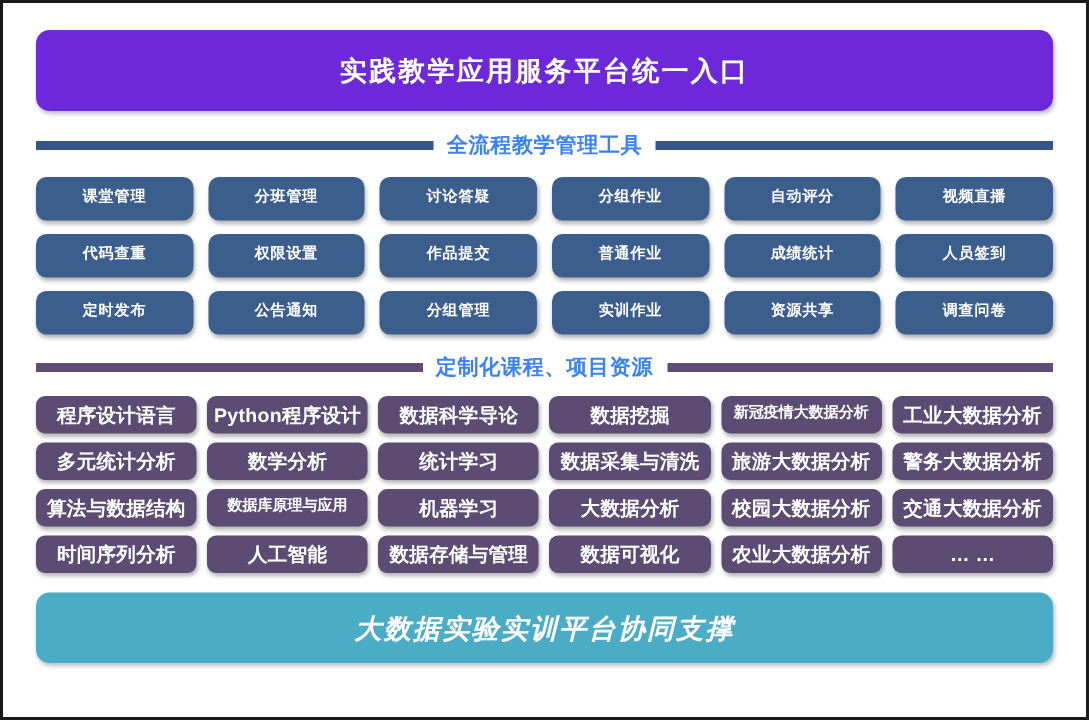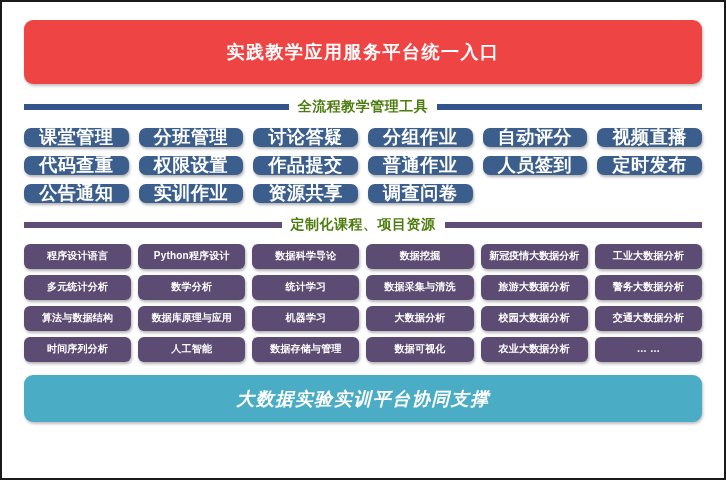--- a/index.html
+++ b/index.html
@@ -41,22 +41,22 @@
     color: #ffffff;
     font-weight: bold;
     letter-spacing: 1.5px;
     display: flex;
     align-items: center;
     justify-content: center;
     text-align: center;
     box-shadow: 1px 2px 3px rgba(0,0,0,0.25);
   }
   #top-banner {
-    height: 64px;
-    background: #ef4444;
+    height: 54px;
+    background: #6d28d9;
     font-size: 18px;
   }
   #bottom-banner {
     height: 47px;
     background: #4BACC6;
     font-size: 18px;
     font-style: italic;
   }
 
   
@@ -67,21 +67,21 @@
     gap: 9px;
   }
   .section-header .rule {
     flex: 1 1 auto;
     height: 6px;
   }
   .section-header .sh-title {
     flex: 0 0 auto;
     font-size: 14px;
     font-weight: bold;
-    color: #4d7c0f;
+    color: #3b82f6;
     letter-spacing: 0.5px;
     white-space: nowrap;
   }
   .rule-blue   { background: #34558B; }
   .rule-purple { background: #5F4D77; }
 
   
   .grid {
     display: grid;
     grid-template-columns: repeat(6, 1fr);
@@ -101,29 +101,29 @@
     justify-content: center;
     text-align: center;
     color: #ffffff;
     font-weight: bold;
     border-radius: 7px;
     box-shadow: 1px 2px 3px rgba(0,0,0,0.30);
     overflow: hidden;
     line-height: 1.05;
   }
   .chip-blue {
-    height: 19px;
+    height: 29px;
     background: #3B5E8C;
-    font-size: 18px;
+    font-size: 10px;
     letter-spacing: 0.6px;
   }
   .chip-purple {
     height: 25px;
     background: #5C4B72;
-    font-size: 10px;
+    font-size: 13px;
     letter-spacing: 0.2px;
     border-radius: 6px;
   }
   .chip-purple.tight {
     font-size: 10px;
     letter-spacing: 0;
   }
 
   
   .sp-a { height: 14px; }   
@@ -154,23 +154,25 @@
       <div class="chip chip-blue">课堂管理</div>
       <div class="chip chip-blue">分班管理</div>
       <div class="chip chip-blue">讨论答疑</div>
       <div class="chip chip-blue">分组作业</div>
       <div class="chip chip-blue">自动评分</div>
       <div class="chip chip-blue">视频直播</div>
       <div class="chip chip-blue">代码查重</div>
       <div class="chip chip-blue">权限设置</div>
       <div class="chip chip-blue">作品提交</div>
       <div class="chip chip-blue">普通作业</div>
+      <div class="chip chip-blue">成绩统计</div>
       <div class="chip chip-blue">人员签到</div>
       <div class="chip chip-blue">定时发布</div>
       <div class="chip chip-blue">公告通知</div>
+      <div class="chip chip-blue">分组管理</div>
       <div class="chip chip-blue">实训作业</div>
       <div class="chip chip-blue">资源共享</div>
       <div class="chip chip-blue">调查问卷</div>
     </div>
 
     <div class="sp-c"></div>
 
     <div class="section-header">
       <div class="rule rule-purple"></div>
       <div class="sh-title">定制化课程、项目资源</div>

